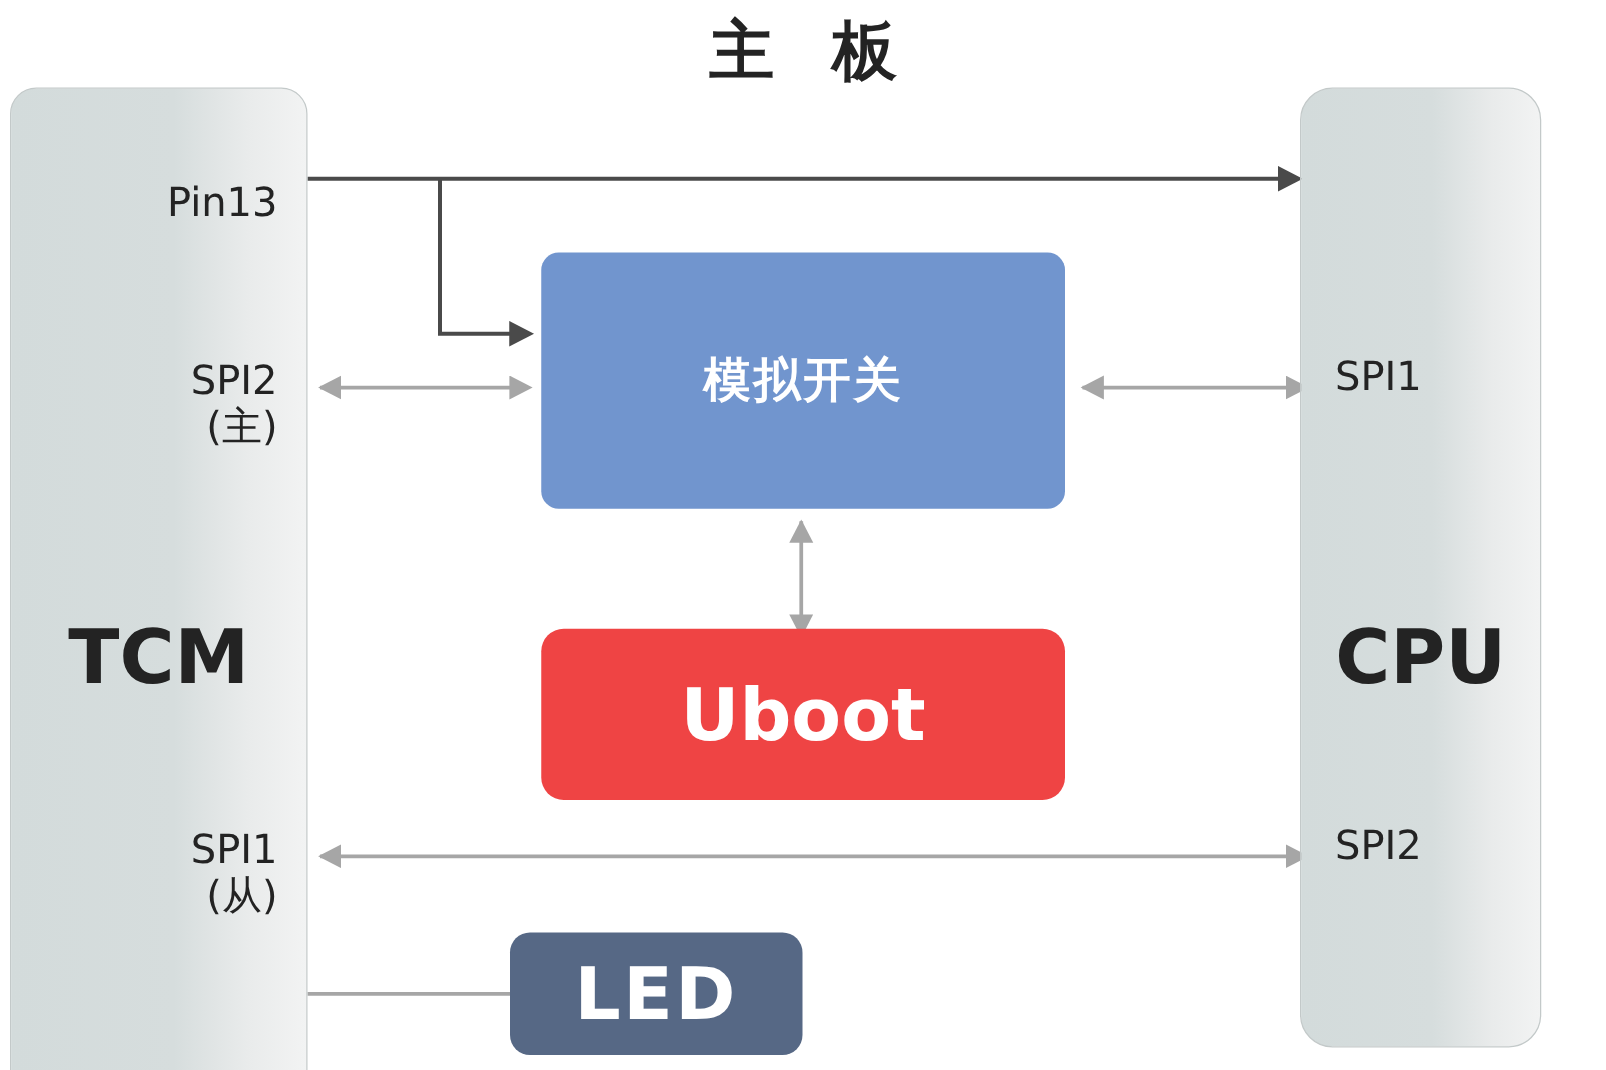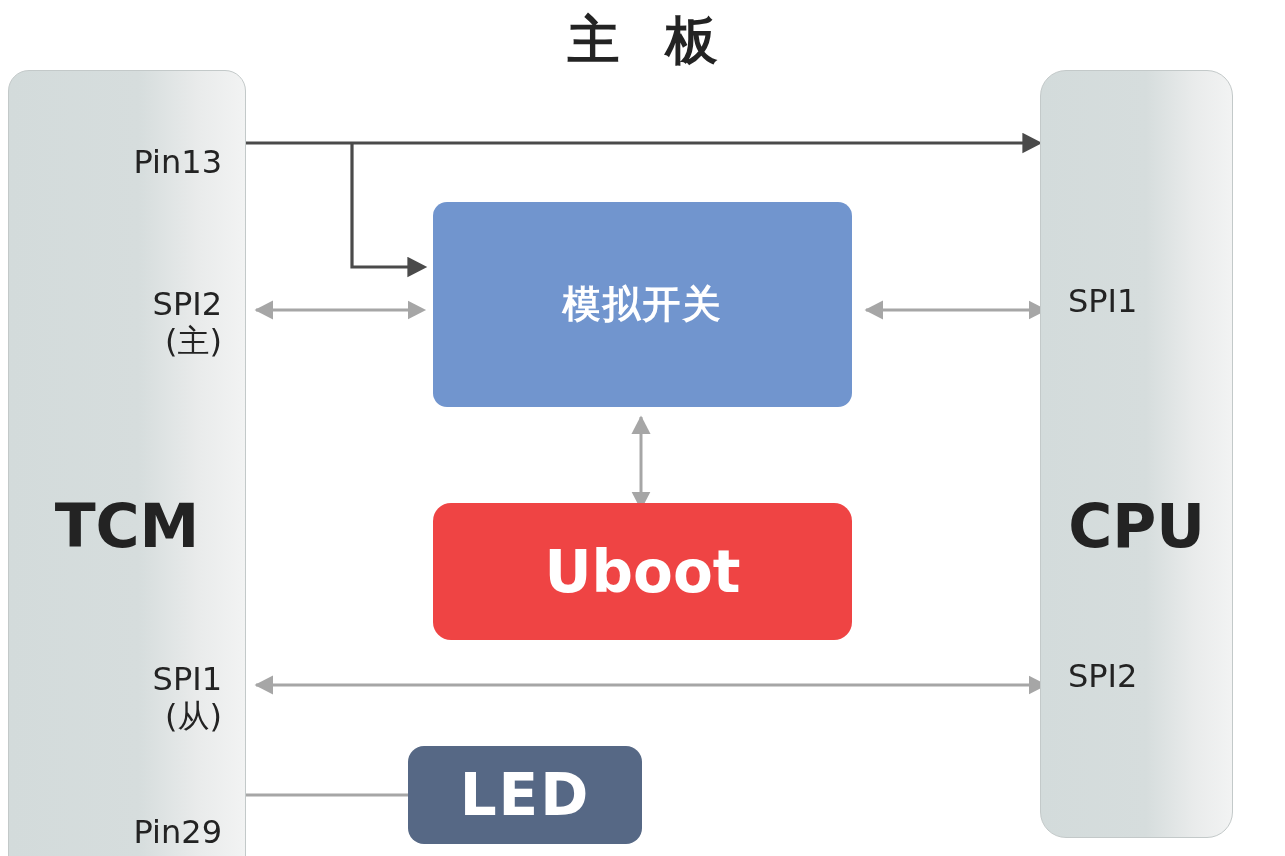--- a/index.html
+++ b/index.html
@@ -177,21 +177,20 @@
   </svg>
 
   <div id="tcm-chip" class="chip">
     <div id="tcm-title" class="chip-title">TCM</div>
   </div>
   <div class="pin-label pin-right" style="left:40px; top:106px; width:182px;">Pin13</div>
   <div class="pin-label pin-right" style="left:40px; top:248px; width:182px;">SPI2
 (主)</div>
   <div class="pin-label pin-right" style="left:40px; top:623px; width:182px;">SPI1
 (从)</div>
-  <div class="pin-label pin-right" style="left:40px; top:776px; width:182px;">Pin29</div>
 
   <div id="cpu-chip" class="chip">
     <div id="cpu-title" class="chip-title">CPU</div>
   </div>
   <div class="pin-label pin-left" style="left:1068px; top:283px; width:190px;">SPI1</div>
   <div class="pin-label pin-left" style="left:1068px; top:658px; width:190px;">SPI2</div>
 
   <div id="switch-block" class="block">
     <span>模拟开关</span>
   </div>

